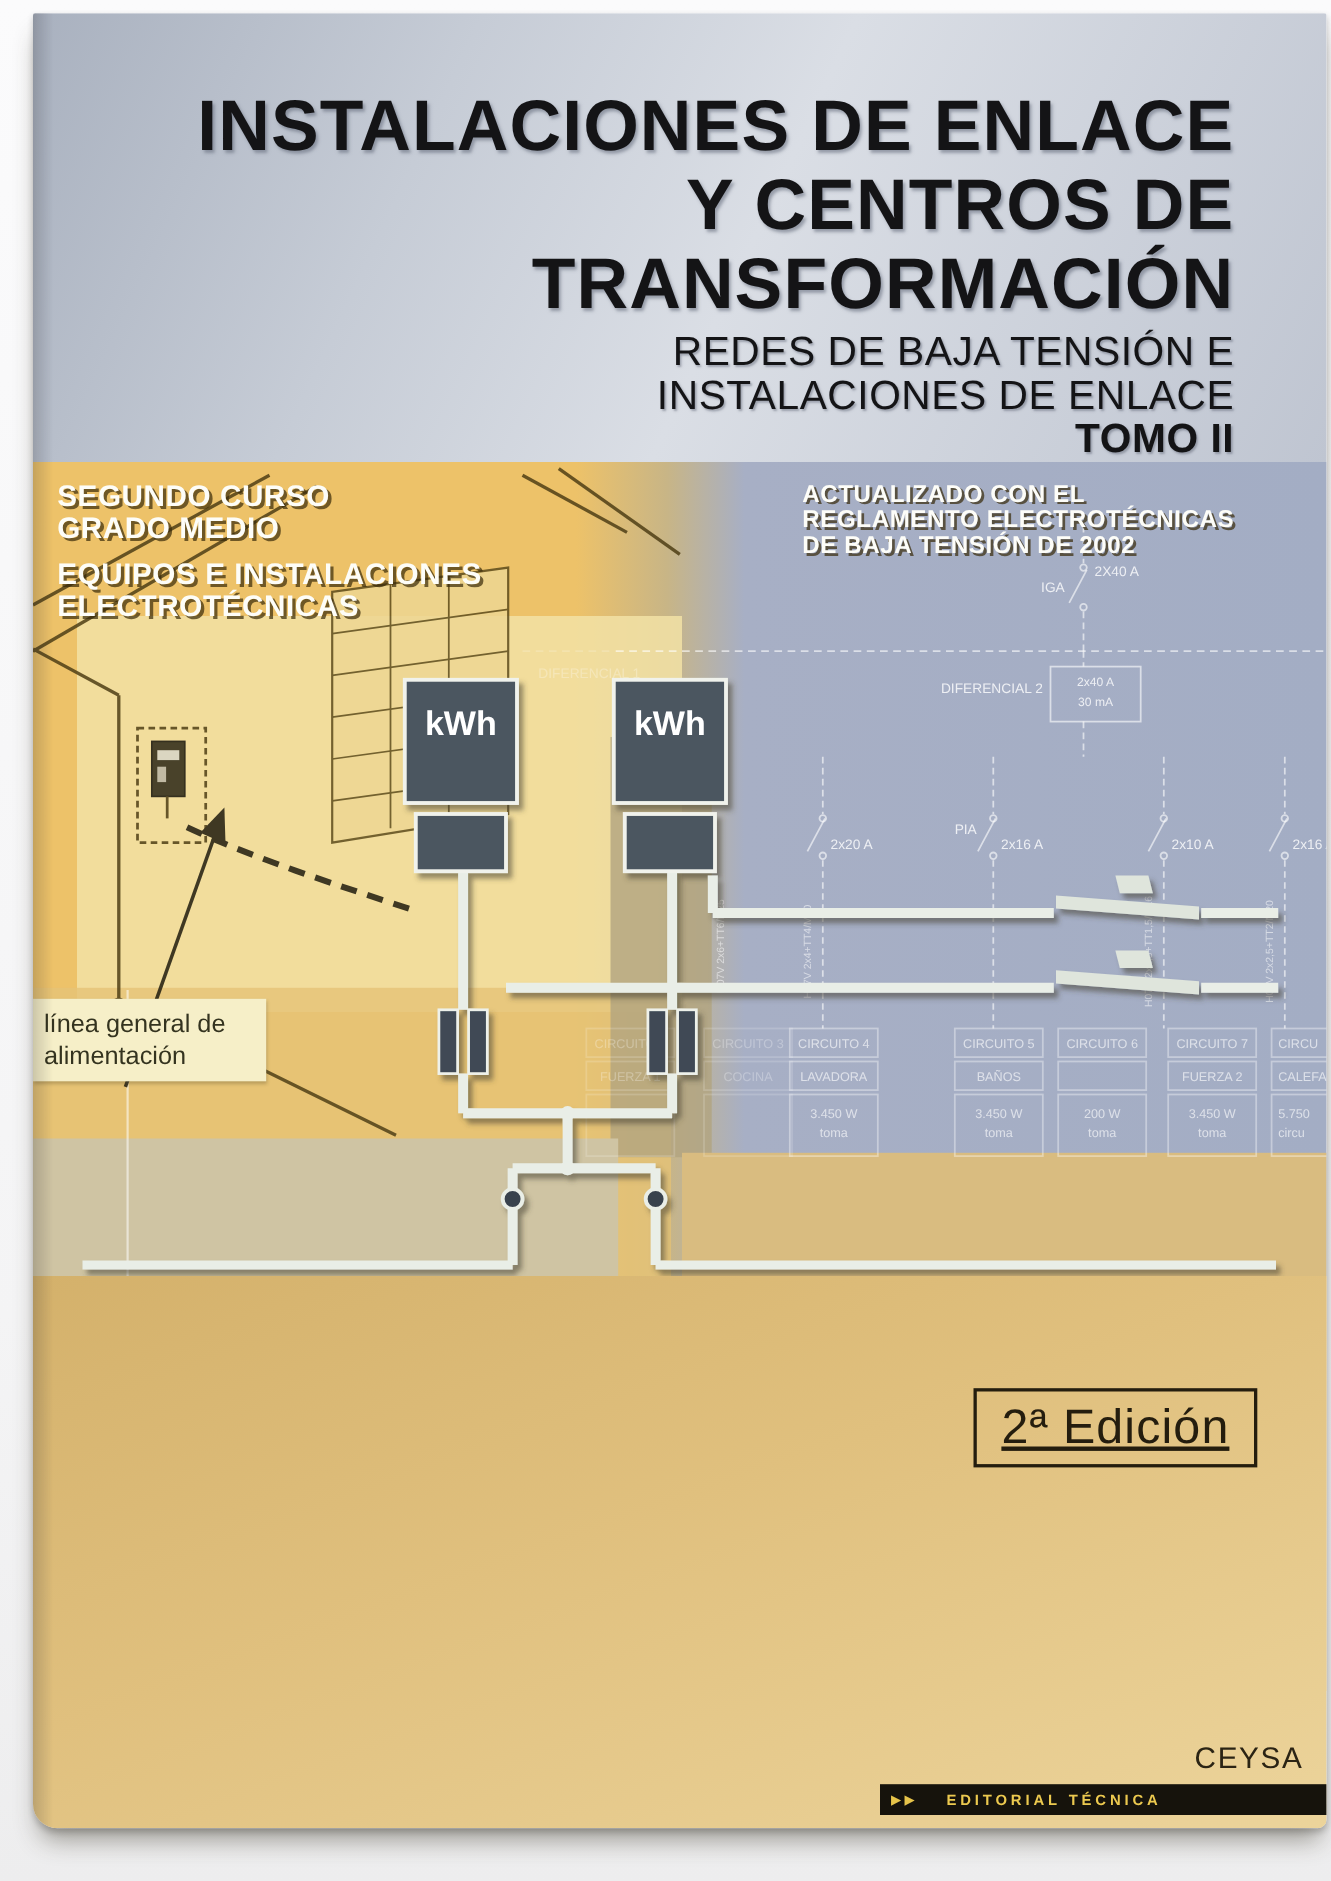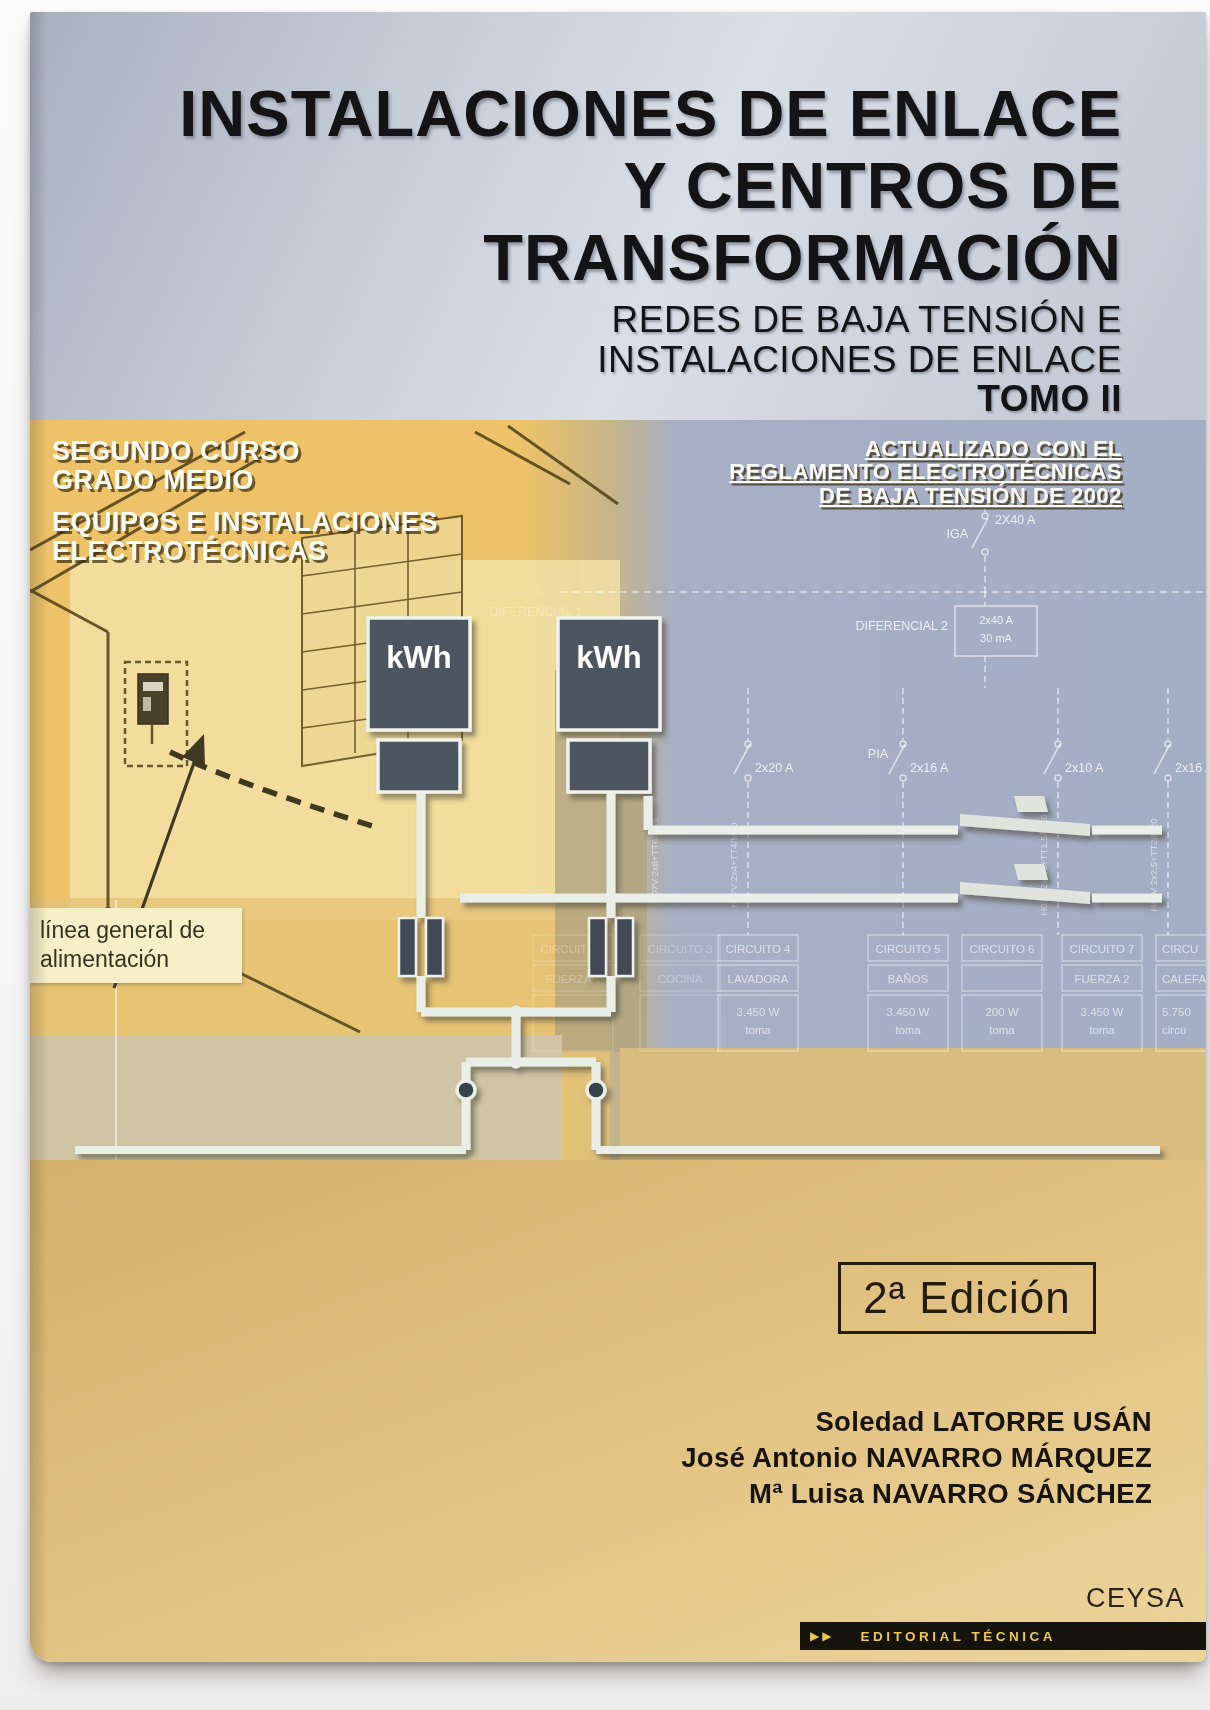--- a/index.html
+++ b/index.html
@@ -32,32 +32,32 @@
          text-shadow:2px 3px 3px rgba(95,102,118,.55);}
   .subtitle{right:84px;top:288px;text-align:right;color:#141416;font-weight:normal;
          font-size:37px;line-height:40px;letter-spacing:.5px;
          text-shadow:1.5px 2px 2px rgba(95,102,118,.5);}
   .tomo{right:84px;top:366px;text-align:right;color:#141416;font-weight:bold;
          font-size:37px;letter-spacing:.5px;text-shadow:1.5px 2px 2px rgba(95,102,118,.5);}
   .wtag{color:#fdfdf8;font-weight:bold;letter-spacing:.5px;line-height:1.06;
         text-shadow:3px 3px 0 rgba(56,42,9,.7);}
   .course{left:22px;top:17px;font-size:27px;}
   .program{left:22px;top:88px;font-size:27px;}
-  .updated{right:84px;top:17px;font-size:22px;text-align:right;text-shadow:2.5px 2.5px 0 rgba(56,42,9,.7);text-decoration:underline;}
+  .updated{right:84px;top:17px;font-size:22px;text-shadow:2.5px 2.5px 0 rgba(56,42,9,.7);}
   .drop{font-size:38px;font-weight:bold;color:#7e848e;
         text-shadow:3px 3px 3px rgba(40,40,45,.55),-1px -1px 0 rgba(255,255,255,.4);}
   .icpm{font-size:33px;font-weight:bold;color:#7f848d;letter-spacing:1px;
         text-shadow:0 0 3px #ffffff,0 0 2px #ffffff,3px 3px 2px rgba(40,40,45,.5);}
   .cpm{font-size:28px;font-weight:bold;color:#fbfbf5;text-shadow:2.5px 2.5px 0 rgba(50,42,20,.8);}
   .buslbl{font-size:29px;font-weight:bold;color:#8d8d92;letter-spacing:.5px;
         text-shadow:2.5px 2.5px 2px rgba(60,55,40,.65),-1px -1px 0 rgba(255,255,255,.35);}
   .lga{left:0;top:488px;width:196px;padding:8px 6px 8px 10px;background:#f6efc8;
         color:#34331f;font-size:23px;line-height:1.28;box-shadow:1px 2px 3px rgba(80,70,40,.3);}
-  .edbox{left:808px;top:1250px;width:252px;height:66px;border:3.5px solid #241d0e;
-        color:#241d0e;font-size:44px;text-align:center;line-height:66px;letter-spacing:1px;}
+  .edbox{left:855px;top:1250px;width:252px;height:66px;border:3.5px solid #241d0e;
+        color:#241d0e;font-size:44px;text-align:center;line-height:66px;letter-spacing:1px;text-decoration:underline;}
   .authors{right:54px;top:1392px;text-align:right;color:#191408;font-weight:bold;
         font-size:27.5px;line-height:36px;letter-spacing:.3px;}
   .ceysa{right:21px;top:1571px;color:#2b2414;font-weight:normal;font-size:27px;letter-spacing:1.5px;}
   .pubbar{left:770px;top:1610px;width:406px;height:28px;background:#16130c;
         display:flex;align-items:center;}
   .pubbar .arrows{color:#e7c44a;font-size:12px;letter-spacing:3px;margin-left:10px;}
   .pubbar .tagline{color:#ecc94f;font-size:13.5px;font-weight:bold;letter-spacing:3.5px;margin-left:26px;}
 </style>
 </head>
 <body>
@@ -303,25 +303,20 @@
       <span class="abs cpm" style="left:638px;top:1043px;">CPM</span>
       <span class="abs buslbl" style="left:48px;top:1096px;">red de distribución BT</span>
       <div class="abs lga">
         <div>línea general de</div>
         <div>alimentación</div>
       </div>
     </div>
 
     <div class="band-bot"></div>
     <div class="abs edbox">2ª Edición</div>
-    <div class="abs authors">
-      <div>Soledad LATORRE USÁN</div>
-      <div>José Antonio NAVARRO MÁRQUEZ</div>
-      <div>Mª Luisa NAVARRO SÁNCHEZ</div>
-    </div>
     <div class="abs ceysa">CEYSA</div>
     <div class="abs pubbar">
       <span class="arrows">▶▶</span>
       <span class="tagline">EDITORIAL TÉCNICA</span>
     </div>
 
     <div class="spine-shade"></div>
   </div>
 </div>
 

